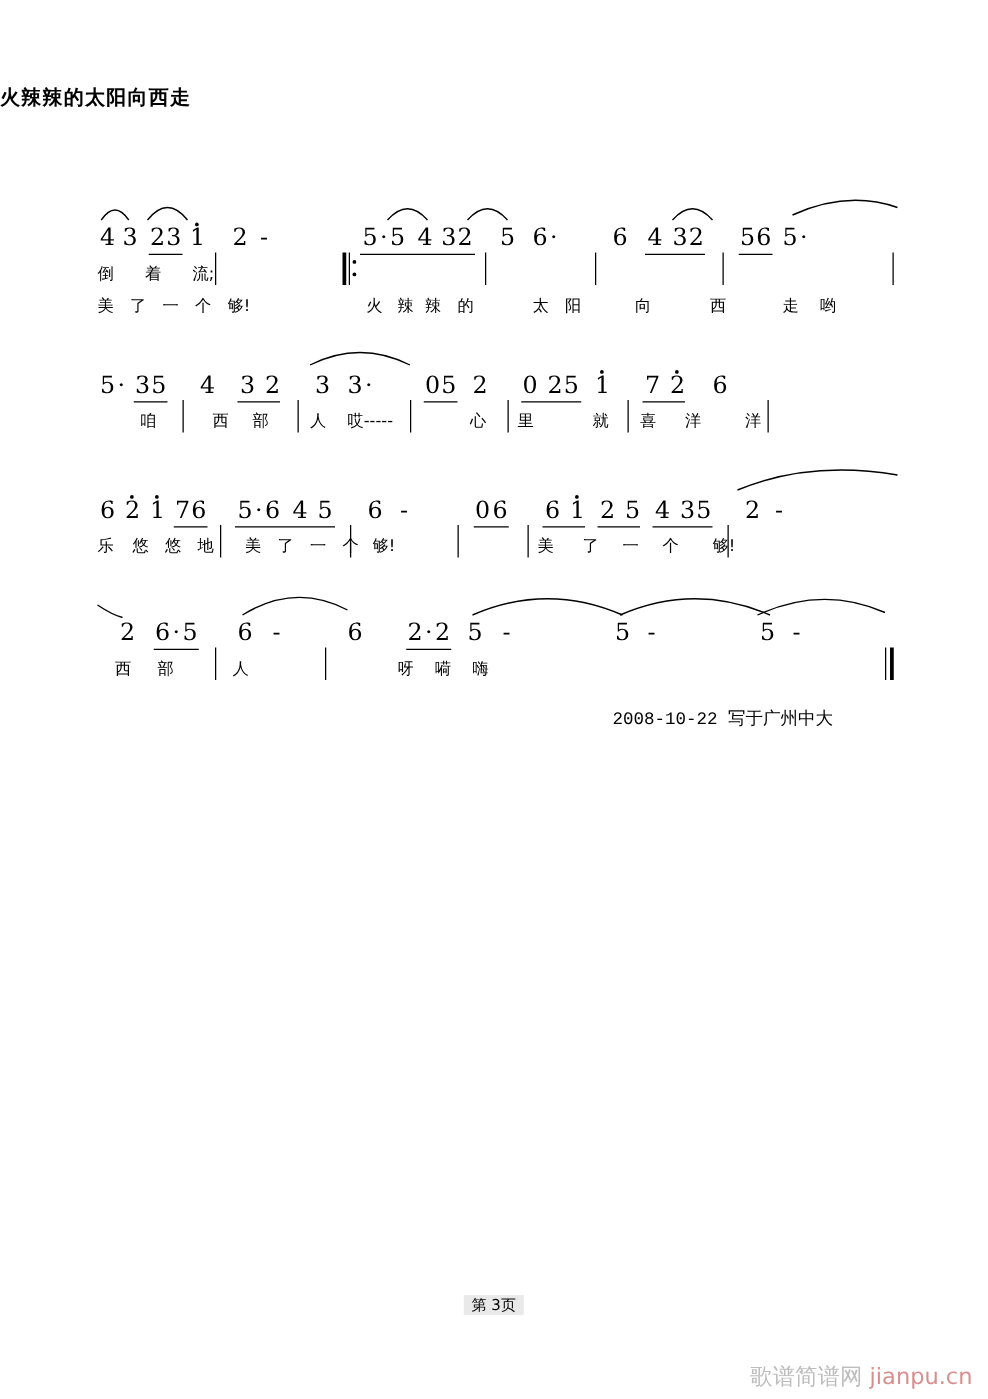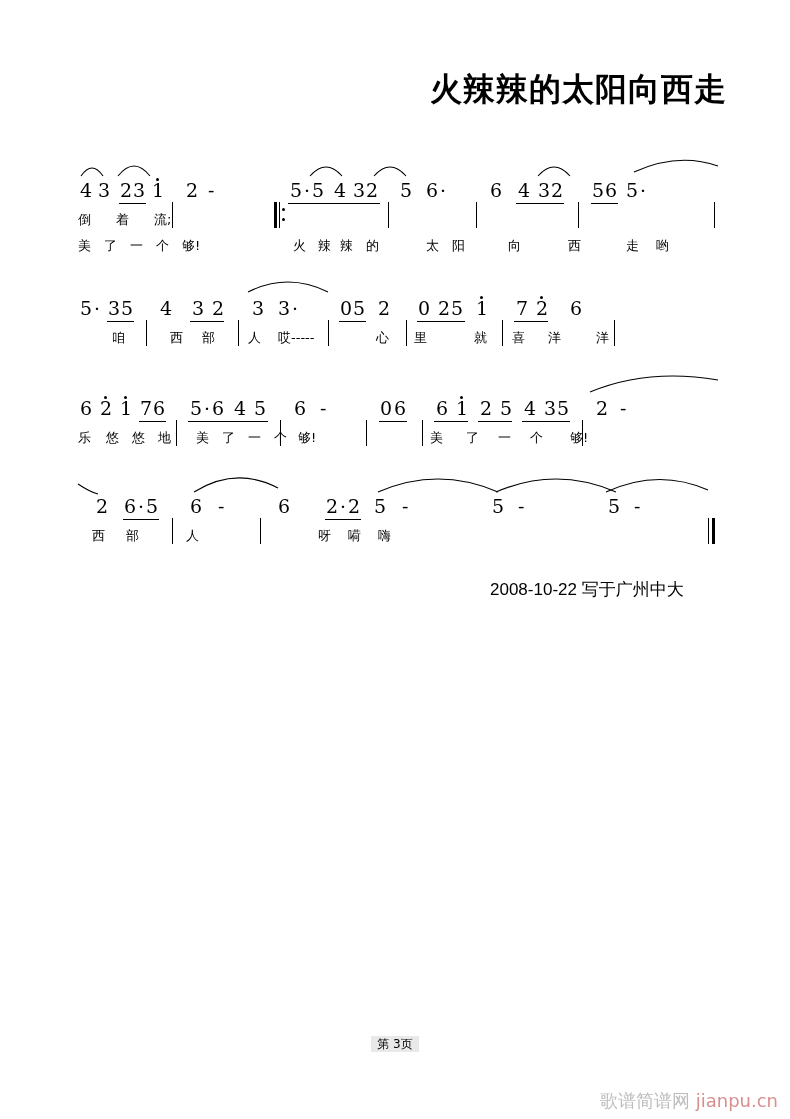--- a/index.html
+++ b/index.html
@@ -19,23 +19,23 @@
     position: absolute;
     inset: 0;
   }
 
   
   .title {
     position: absolute;
     top: 68px;
     left: 0;
     width: 727px;
-    text-align: right;
+    text-align: left;
     font-family: "DejaVu Sans", sans-serif;
-    font-size: 32px;
+    font-size: 16px;
     font-weight: bold;
     letter-spacing: 1px;
   }
 
   
   .system {
     position: absolute;
     left: 78px;
     width: 640px;
     height: 96px;
@@ -130,24 +130,24 @@
     line-height: 20px;
   }
   .lyric span {
     position: absolute;
     white-space: pre;
   }
 
   
   .credit {
     position: absolute;
-    top: 578px;
+    top: 566px;
     left: 490px;
-    font-family: Liberation Sans, sans-serif;
-    font-size: 17px;
+    font-family: Liberation Mono, monospace;
+    font-size: 14px;
   }
 
   
   .pagenum {
     position: absolute;
     top: 1036px;
     left: 0;
     width: 790px;
     text-align: center;
     font-family: "DejaVu Sans", sans-serif;

